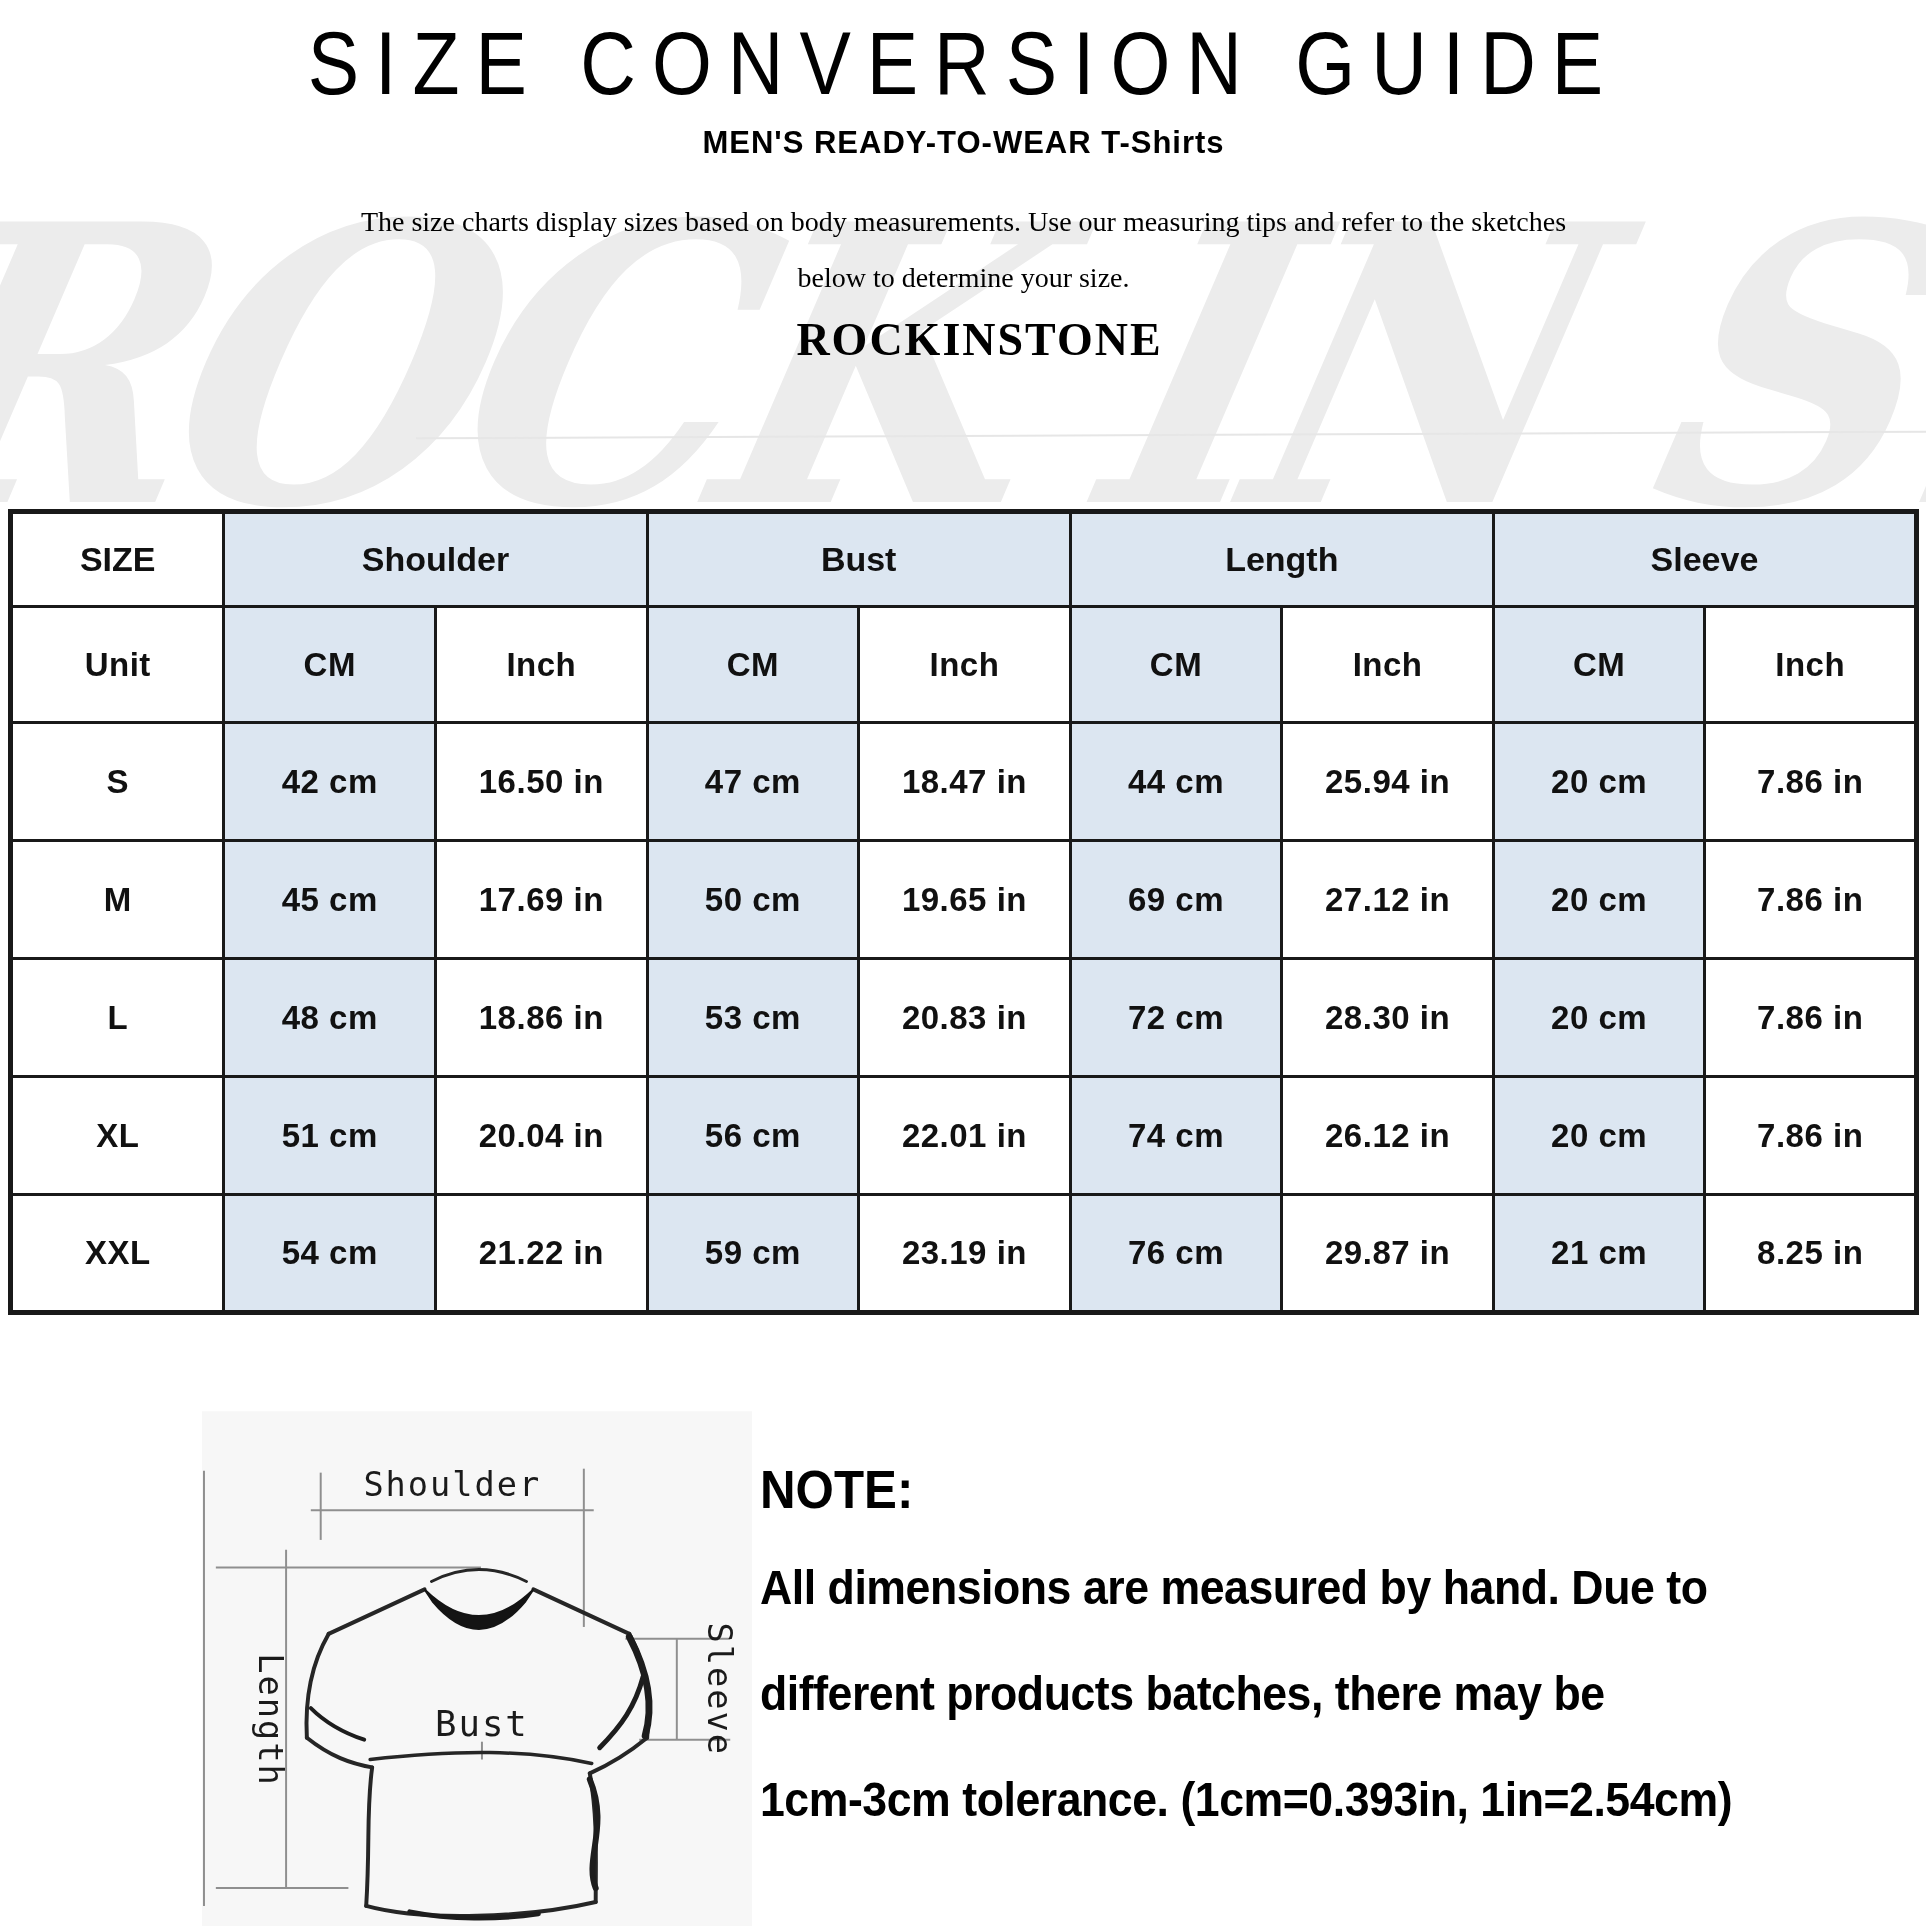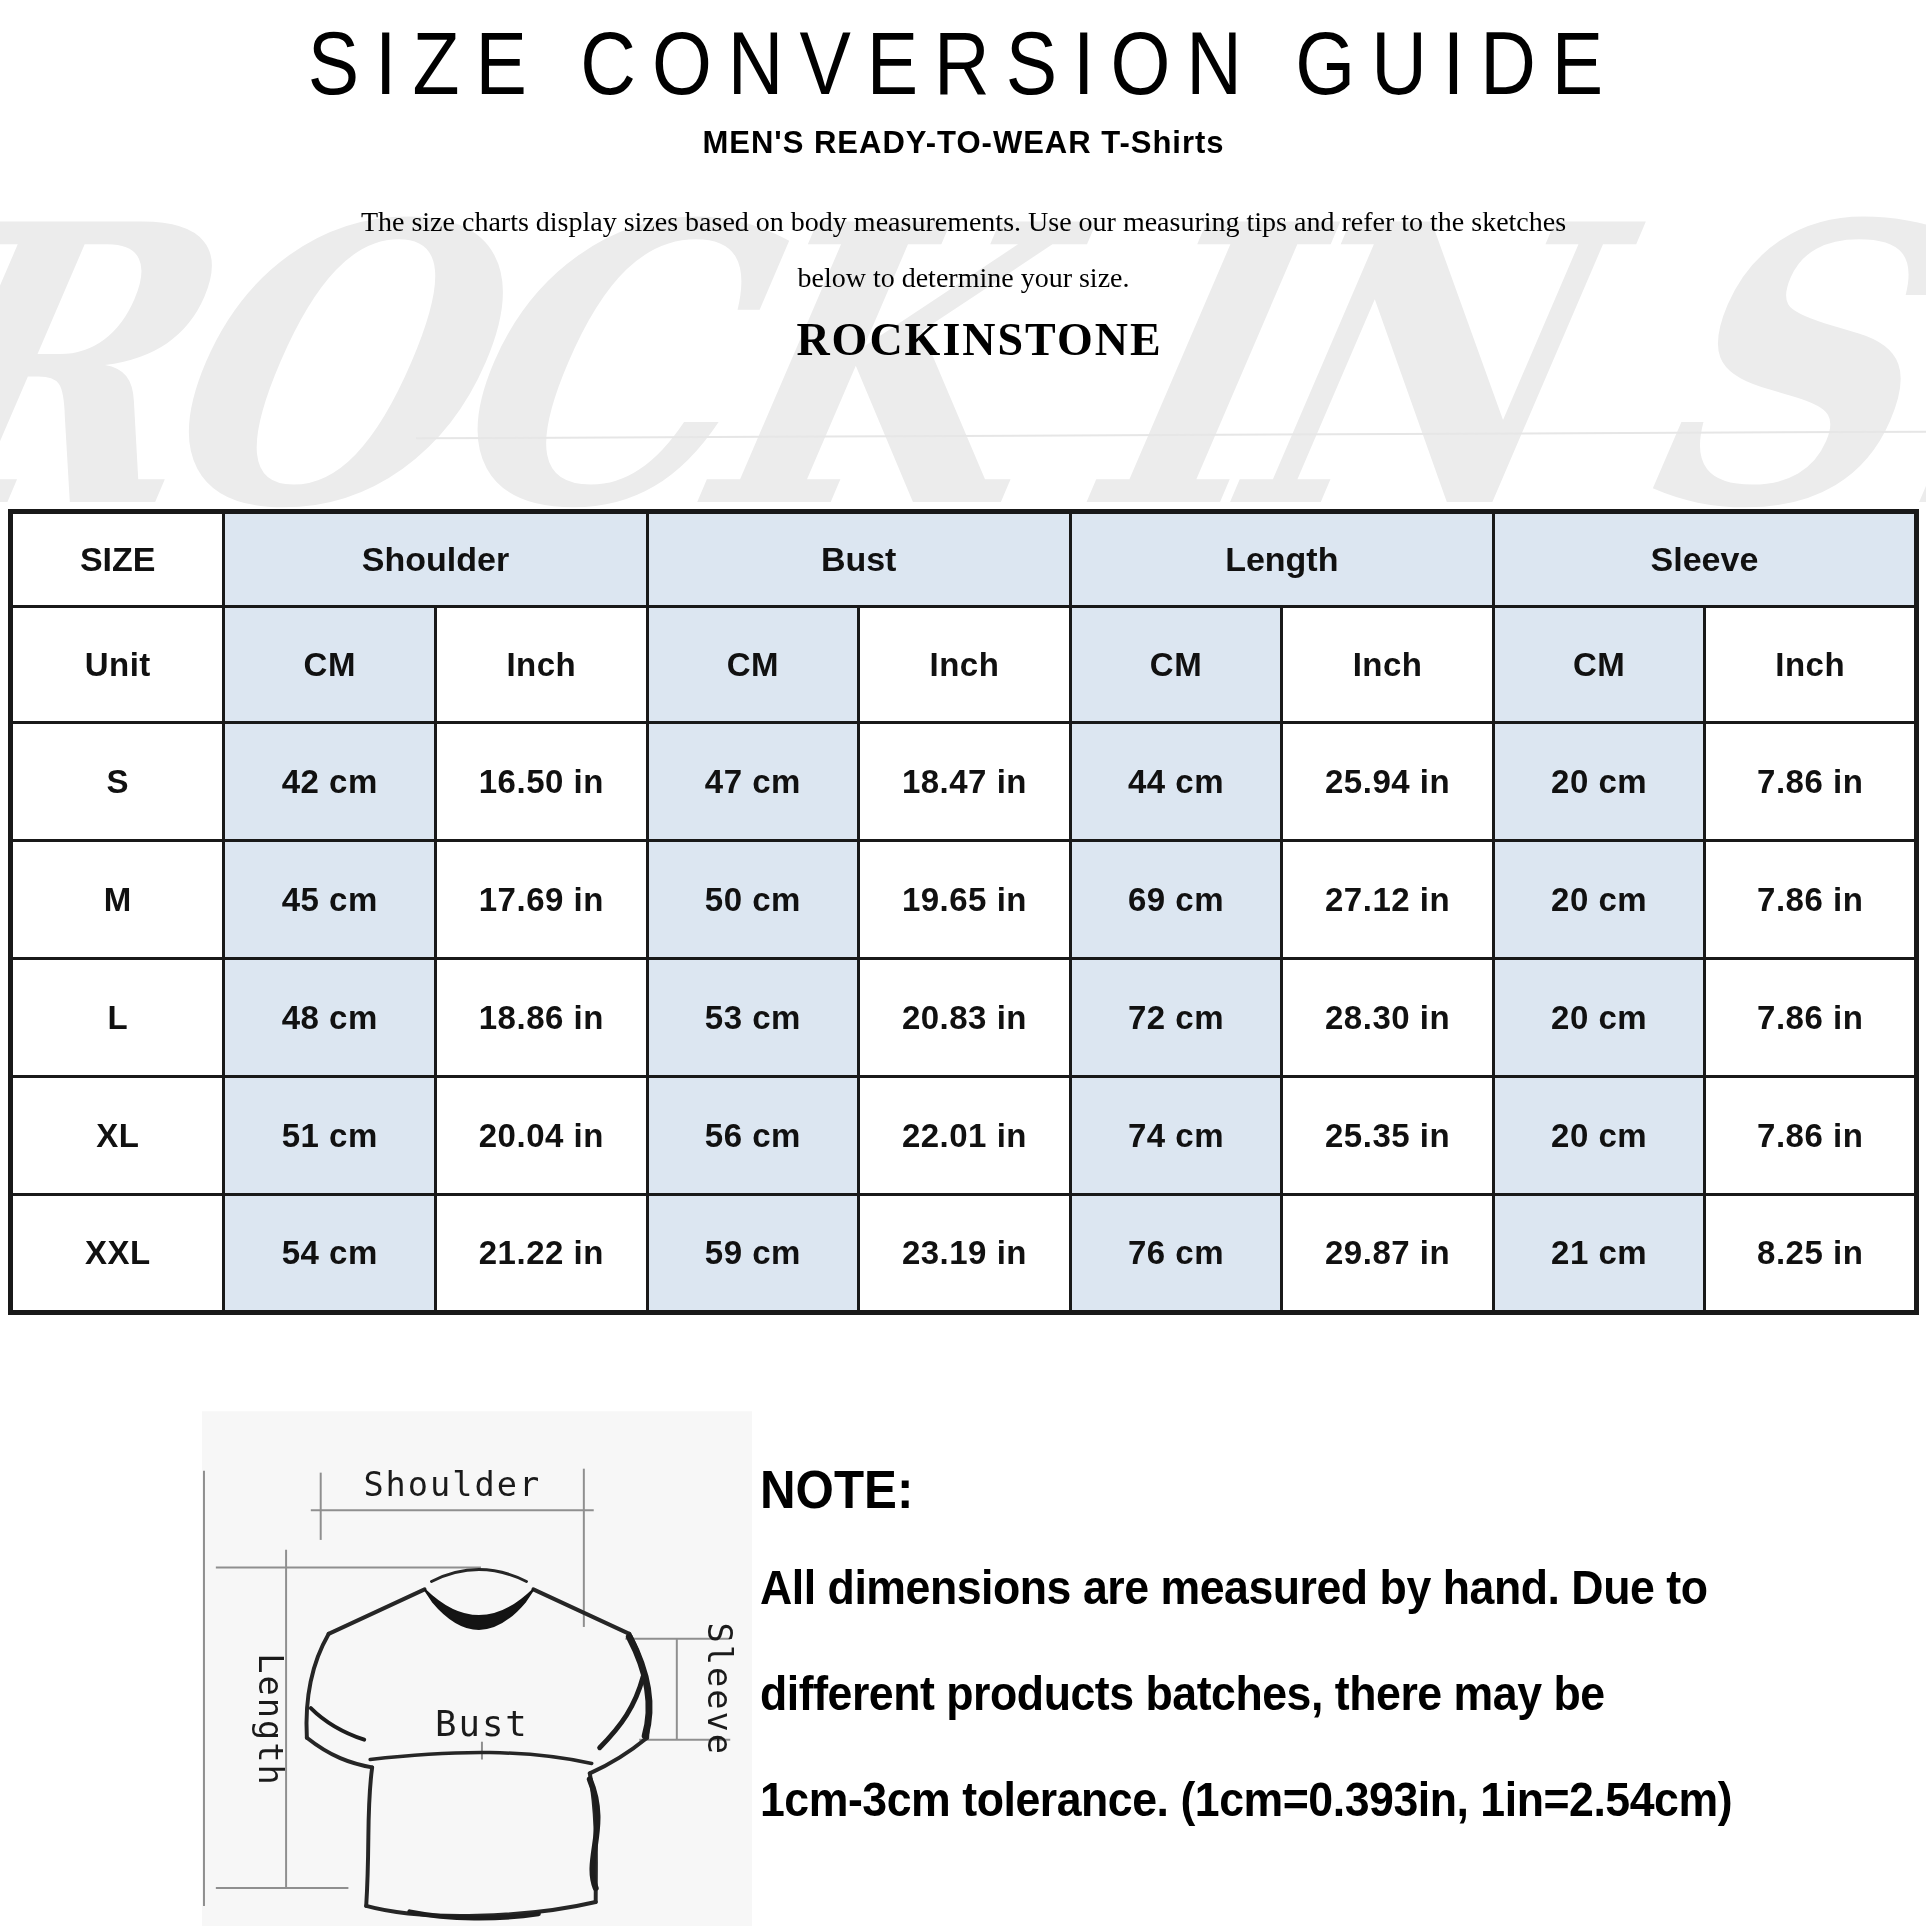--- a/index.html
+++ b/index.html
@@ -145,21 +145,21 @@
     <td class="blue">20 cm</td>
     <td class="white">7.86 in</td>
   </tr>
   <tr class="data">
     <td class="white">XL</td>
     <td class="blue">51 cm</td>
     <td class="white">20.04 in</td>
     <td class="blue">56 cm</td>
     <td class="white">22.01 in</td>
     <td class="blue">74 cm</td>
-    <td class="white">25.35 in</td>
+    <td class="white">26.12 in</td>
     <td class="blue">20 cm</td>
     <td class="white">7.86 in</td>
   </tr>
   <tr class="data">
     <td class="white">XXL</td>
     <td class="blue">54 cm</td>
     <td class="white">21.22 in</td>
     <td class="blue">59 cm</td>
     <td class="white">23.19 in</td>
     <td class="blue">76 cm</td>

